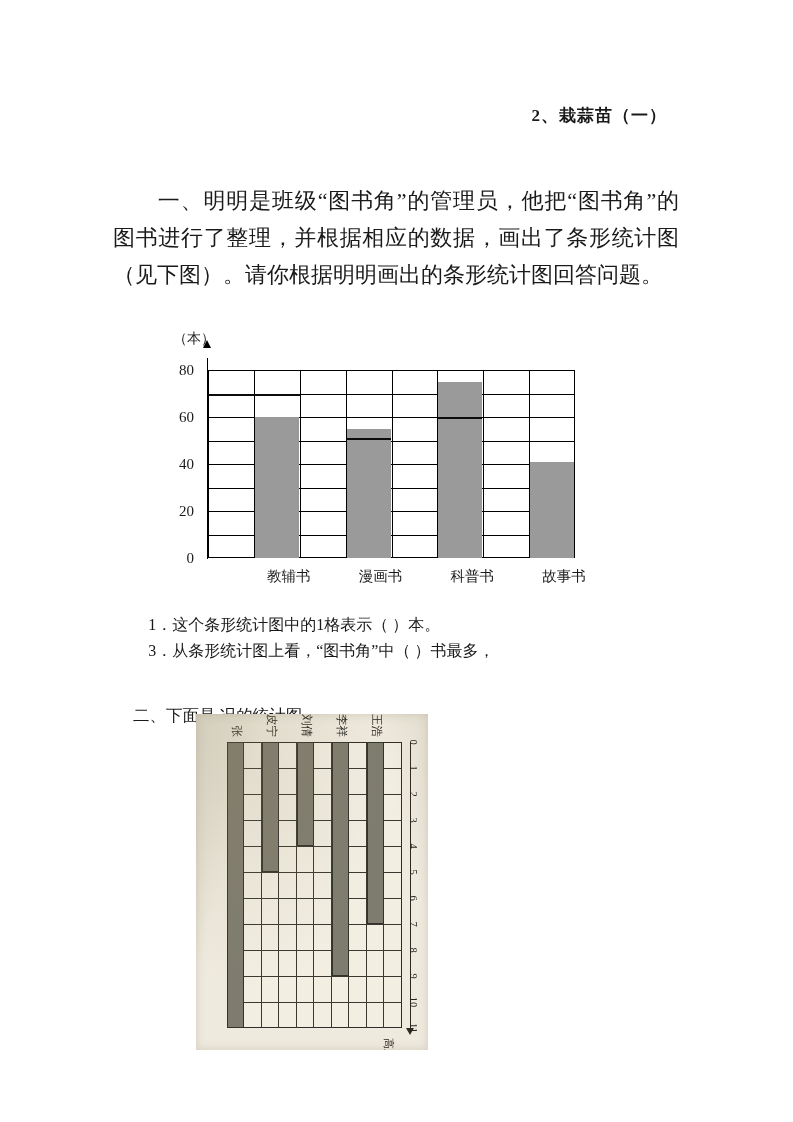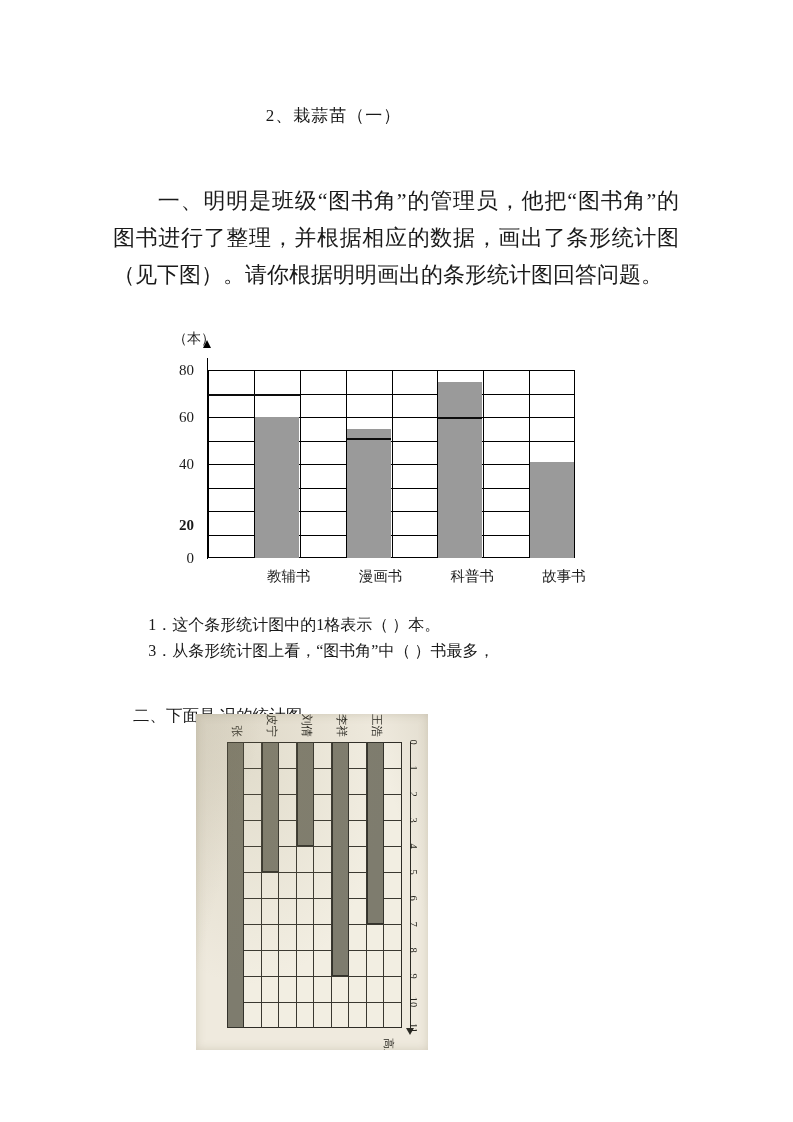--- a/index.html
+++ b/index.html
@@ -20,23 +20,23 @@
     position: absolute;
     inset: 0;
   }
 
   
   .doc-title {
     position: absolute;
     top: 104px;
     left: 0;
     width: 667px;
-    text-align: center;
+    text-align: right;
     font-size: 17px;
-    font-weight: normal;
+    font-weight: bold;
     letter-spacing: 1px;
   }
 
   
   .para {
     position: absolute;
     left: 113px;
     width: 566px;
     font-size: 22px;
     line-height: 37px;
@@ -316,21 +316,21 @@
         <div class="gridline-v" style="left: 275.25px;"></div>
         <div class="gridline-v" style="left: 321.125px;"></div>
         <div class="gridline-h" style="top: 164.5px;"></div>
         <div class="gridline-h" style="top: 141px;"></div>
         <div class="gridline-h" style="top: 117.5px;"></div>
         <div class="gridline-h" style="top: 94px;"></div>
         <div class="gridline-h" style="top: 70.5px;"></div>
         <div class="gridline-h" style="top: 47px;"></div>
         <div class="gridline-h" style="top: 23.5px;"></div>
         <span class="y-tick-label" style="top: 188px;">0</span>
-        <span class="y-tick-label" style="top: 155px; font-weight: bold;">20</span>
+        <span class="y-tick-label" style="top: 141px;">20</span>
         <span class="y-tick-label" style="top: 94px;">40</span>
         <span class="y-tick-label" style="top: 47px;">60</span>
         <span class="y-tick-label" style="top: 0px;">80</span>
         <div class="bar" style="left: 46.875px; width: 43.875px; height: 141px; background: rgb(154, 154, 154);"></div>
         <span class="x-label" style="left: 68.8125px;">教辅书</span>
         <div class="bar" style="left: 138.625px; width: 43.875px; height: 129.25px; background: rgb(154, 154, 154);"></div>
         <span class="x-label" style="left: 160.562px;">漫画书</span>
         <div class="bar" style="left: 230.375px; width: 43.875px; height: 176.25px; background: rgb(154, 154, 154);"></div>
         <span class="x-label" style="left: 252.312px;">科普书</span>
         <div class="bar" style="left: 322.125px; width: 43.875px; height: 96.35px; background: rgb(154, 154, 154);"></div>

